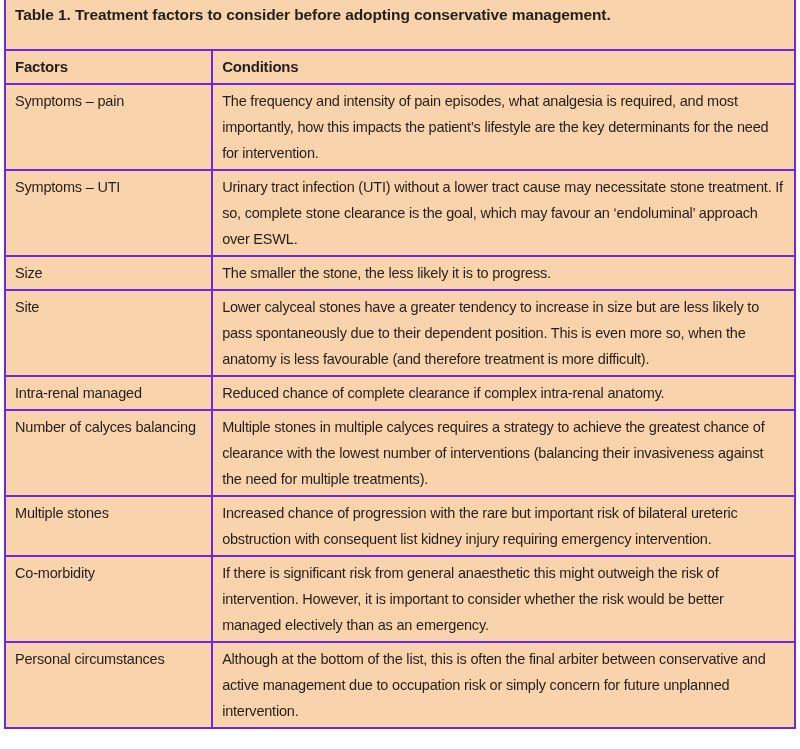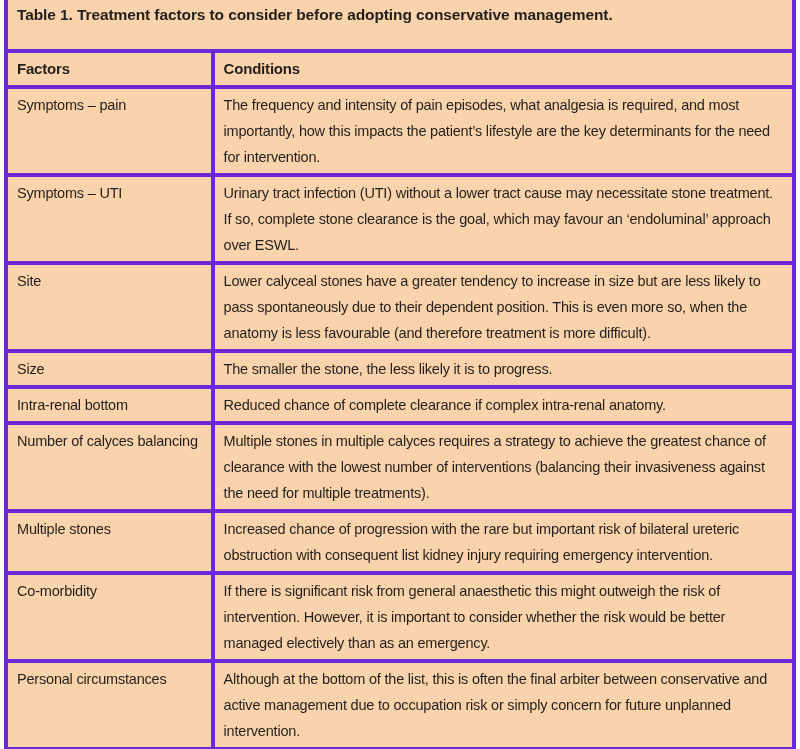--- a/index.html
+++ b/index.html
@@ -5,21 +5,21 @@
   html, body { margin: 0; padding: 0; background: #ffffff; }
   body { width: 800px; height: 749px; overflow: hidden; position: relative; }
   .tbl {
     position: absolute; left: 4px; top: 0; width: 792px;
     border-collapse: collapse;
     font-family: "Liberation Sans", "DejaVu Sans", sans-serif;
     color: #231f1c;
   }
   .tbl td, .tbl th {
     background: #f9d3ab;
-    border: 4px solid #6d28d9;
+    border: 2px solid #6d28d9;
     vertical-align: top;
     text-align: left;
     padding: 3px 8px 3px 9px;
     font-size: 14.5px;
     line-height: 26px;
     letter-spacing: -0.2px;
   }
   .tbl .title-cell {
     font-weight: bold;
     font-size: 15.5px;
@@ -51,29 +51,29 @@
   <tbody>
     <tr>
       <td>Symptoms – pain</td>
       <td>The frequency and intensity of pain episodes, what analgesia is required, and most importantly, how this impacts the patient’s lifestyle are the key determinants for the need for intervention.</td>
     </tr>
     <tr>
       <td>Symptoms – UTI</td>
       <td>Urinary tract infection (UTI) without a lower tract cause may necessitate stone treatment. If so, complete stone clearance is the goal, which may favour an ‘endoluminal’ approach over ESWL.</td>
     </tr>
     <tr>
+      <td>Size</td>
+      <td>The smaller the stone, the less likely it is to progress.</td>
+    </tr>
+    <tr>
       <td>Site</td>
       <td>Lower calyceal stones have a greater tendency to increase in size but are less likely to pass spontaneously due to their dependent position. This is even more so, when the anatomy is less favourable (and therefore treatment is more difficult).</td>
     </tr>
     <tr>
-      <td>Size</td>
-      <td>The smaller the stone, the less likely it is to progress.</td>
-    </tr>
-    <tr>
-      <td>Intra-renal bottom</td>
+      <td>Intra-renal managed</td>
       <td>Reduced chance of complete clearance if complex intra-renal anatomy.</td>
     </tr>
     <tr>
       <td>Number of calyces balancing</td>
       <td>Multiple stones in multiple calyces requires a strategy to achieve the greatest chance of clearance with the lowest number of interventions (balancing their invasiveness against the need for multiple treatments).</td>
     </tr>
     <tr>
       <td>Multiple stones</td>
       <td>Increased chance of progression with the rare but important risk of bilateral ureteric obstruction with consequent list kidney injury requiring emergency intervention.</td>
     </tr>

